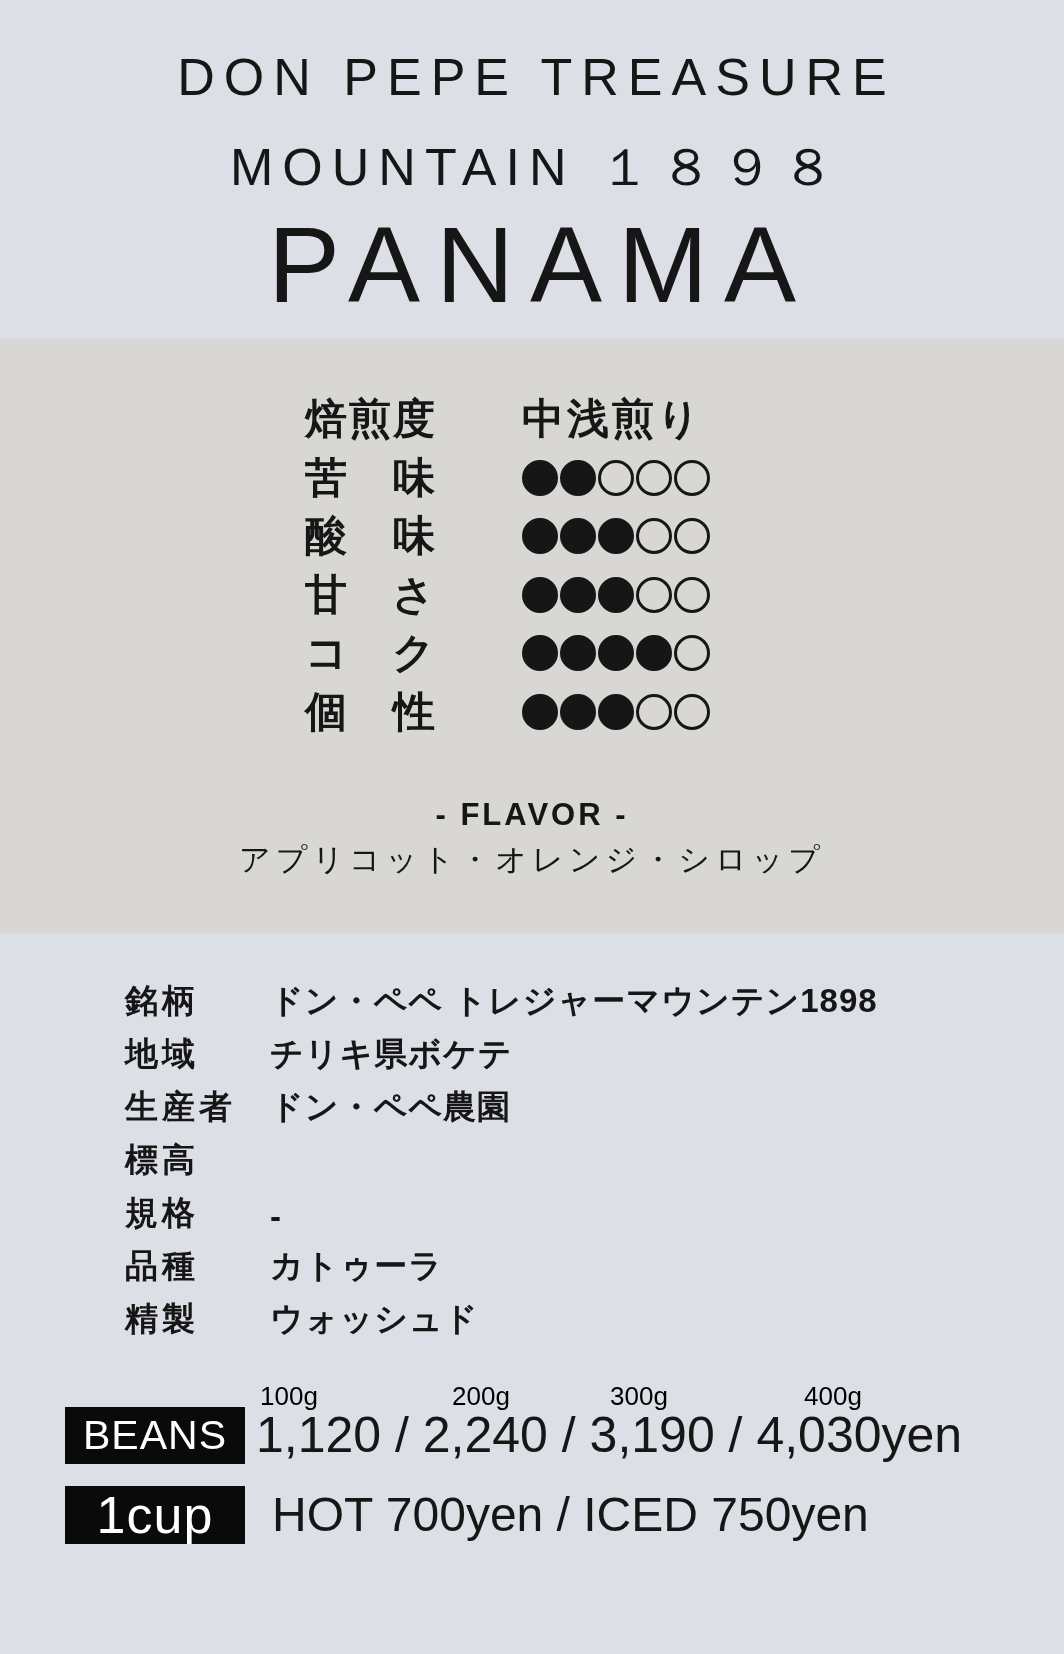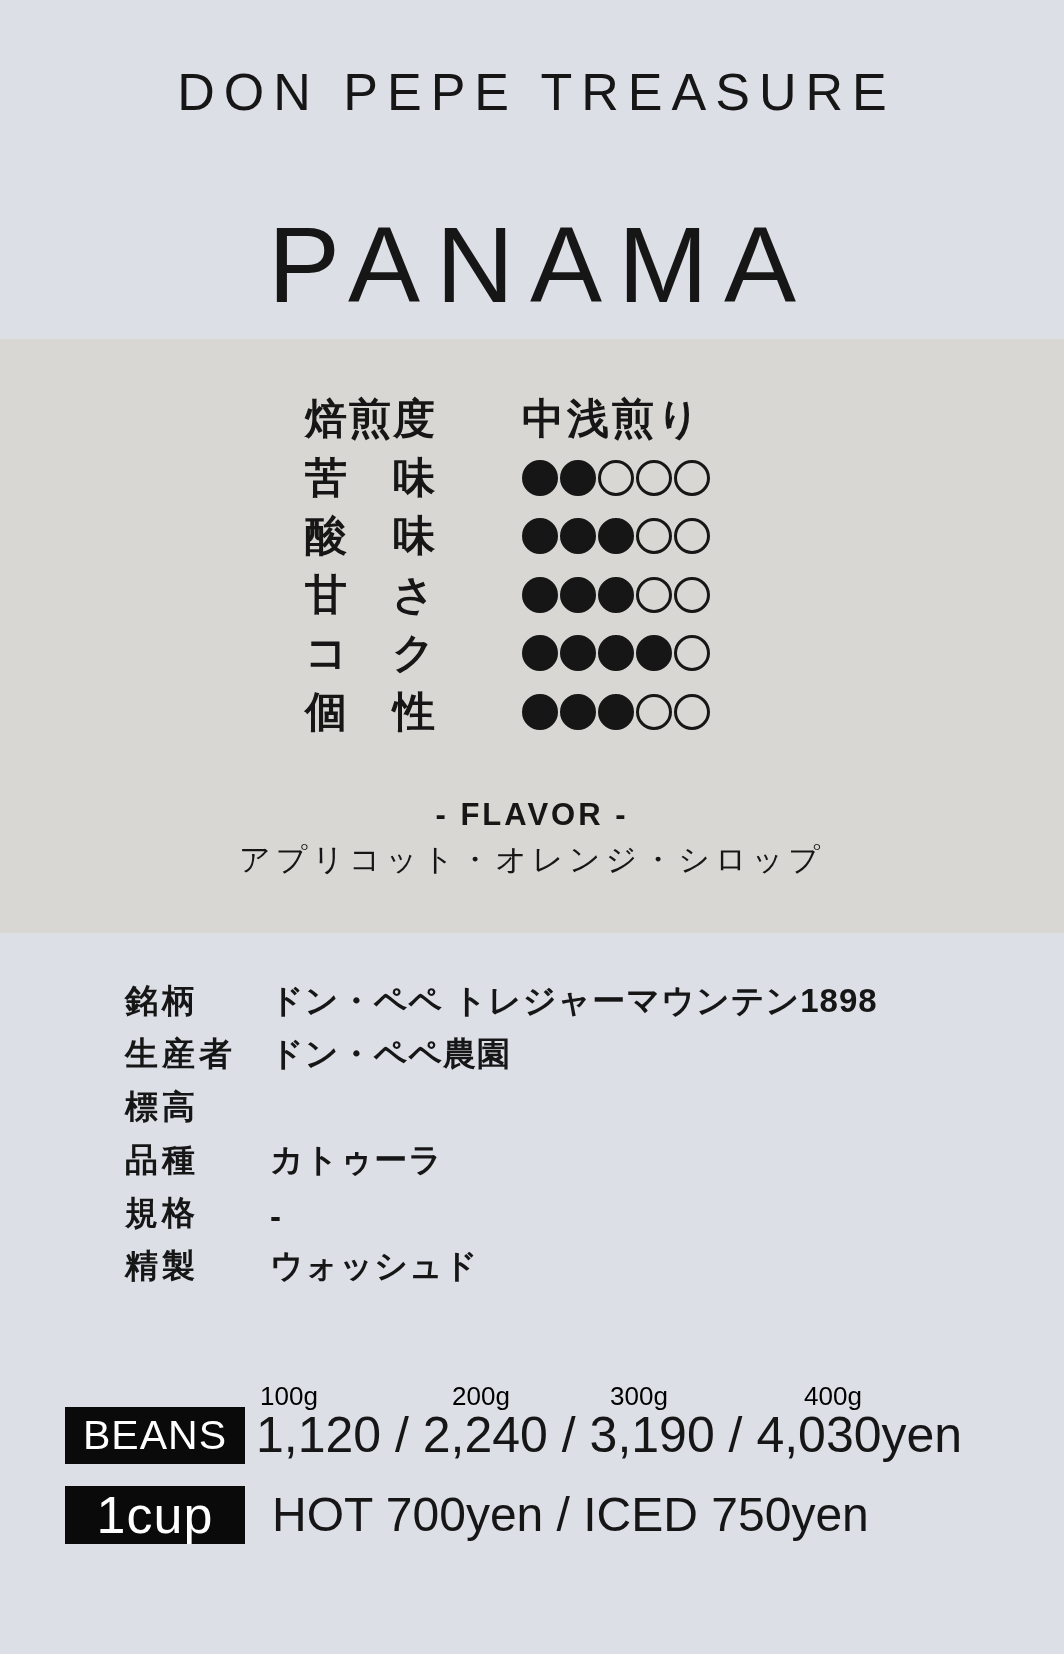--- a/index.html
+++ b/index.html
@@ -10,21 +10,21 @@
     font-family:"Liberation Sans","DejaVu Sans",sans-serif;
   }
   
   .sec-mid {
     position:absolute; left:0; top:339px; width:1064px; height:594px;
     background:#d8d7d3;
   }
   
   .center-line { position:absolute; left:0; width:1064px; text-align:center; white-space:nowrap; }
   .title-sub { font-size:52px; font-weight:400; letter-spacing:9px; text-indent:9px; line-height:60px; }
-  #title1 { top:62px; }
+  #title1 { top:47px; }
   #title2 { top:137px; }
   #country { top:210px; font-size:108px; font-weight:400; letter-spacing:16px; text-indent:16px; line-height:110px; }
   
   .profile-table { position:absolute; left:305px; top:390px; }
   .p-row { display:flex; align-items:center; height:58.5px; }
   .p-label {
     width:130px; display:flex; justify-content:space-between;
     font-size:42px; font-weight:700; line-height:1;
   }
   .p-value { margin-left:87px; display:flex; align-items:center; }
@@ -60,20 +60,21 @@
   #cup-prices   { left:272px; top:1486px; line-height:58px; font-size:48px; }
 </style>
 </head>
 <body>
 
 <div class="page">
 
   <div class="sec-mid"></div>
 
   <div class="center-line title-sub" id="title1">DON PEPE TREASURE</div>
+  <div class="center-line title-sub" id="title2">MOUNTAIN １８９８</div>
   <div class="center-line" id="country">PANAMA</div>
 
   <div class="profile-table">
     <div class="p-row">
       <div class="p-label">
           <span>焙</span>
           <span>煎</span>
           <span>度</span>
         </div>
       <div class="p-value">
@@ -161,33 +162,37 @@
 
   <div class="center-line" id="flavor-heading">- FLAVOR -</div>
   <div class="center-line" id="flavor-text">アプリコット・オレンジ・シロップ</div>
 
   <div class="details-table" id="details-rows">
       <div class="d-row">
     <span class="d-label">銘柄</span>
     <span class="d-value">ドン・ペペ トレジャーマウンテン1898</span>
   </div>
       <div class="d-row">
+    <span class="d-label">地域</span>
+    <span class="d-value">チリキ県ボケテ</span>
+  </div>
+      <div class="d-row">
     <span class="d-label">生産者</span>
     <span class="d-value">ドン・ペペ農園</span>
   </div>
       <div class="d-row">
     <span class="d-label">標高</span>
   </div>
       <div class="d-row">
+    <span class="d-label">規格</span>
+    <span class="d-value">-</span>
+  </div>
+      <div class="d-row">
     <span class="d-label">品種</span>
     <span class="d-value">カトゥーラ</span>
-  </div>
-      <div class="d-row">
-    <span class="d-label">規格</span>
-    <span class="d-value">-</span>
   </div>
       <div class="d-row">
     <span class="d-label">精製</span>
     <span class="d-value">ウォッシュド</span>
   </div>
     </div>
 
   <span class="gsize g1">100g</span>
   <span class="gsize g2">200g</span>
   <span class="gsize g3">300g</span>

